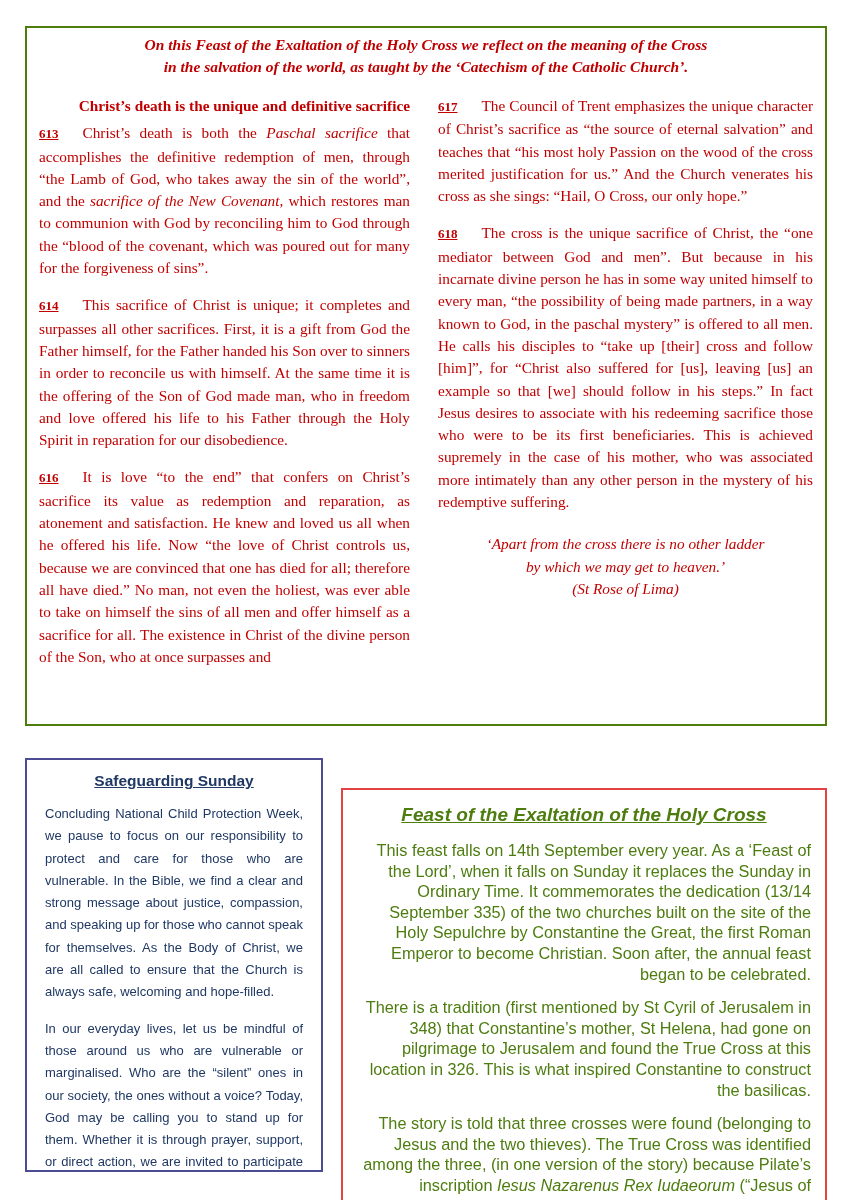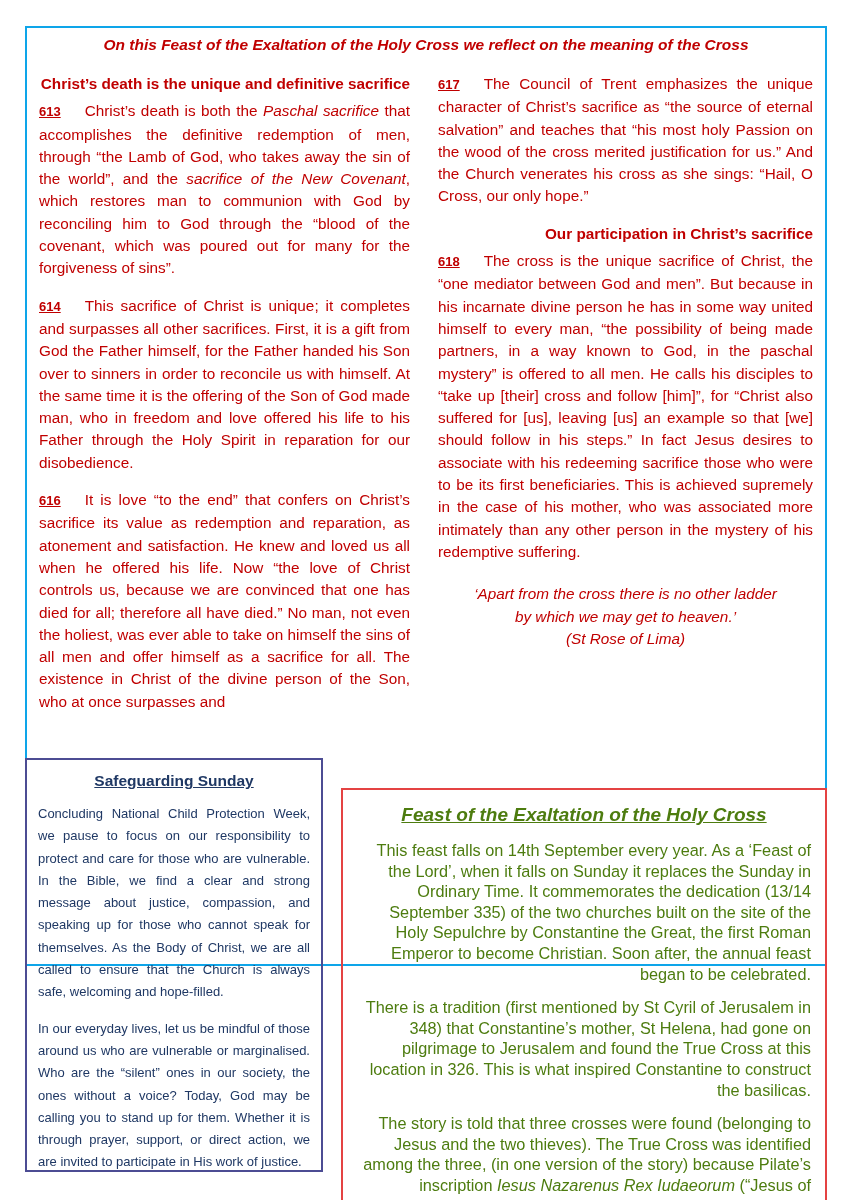--- a/index.html
+++ b/index.html
@@ -3,22 +3,22 @@
 <meta charset="utf-8">
 <style>
   html,body{margin:0;padding:0;}
   body{
     width:849px;height:1200px;position:relative;background:#ffffff;
     font-family:"Liberation Sans",sans-serif;
     -webkit-font-smoothing:antialiased;
   }
   
   .main-box{
-    position:absolute;left:25px;top:26px;width:802px;height:940px;
-    border:2px solid #0ea5e9;box-sizing:border-box;overflow:hidden;
+    position:absolute;left:25px;top:26px;width:802px;height:700px;
+    border:2px solid #4d7c0f;box-sizing:border-box;overflow:hidden;font-family:Liberation Serif, serif;
   }
   .header-title{
     text-align:center;font-weight:bold;font-style:italic;
     font-size:15.5px;line-height:22px;color:#c00000;margin:6px 20px 0;
   }
   .cols{display:flex;padding:17px 12px 0 12px;}
   .col{color:#c00000;font-size:15.3px;line-height:22.3px;text-align:justify;}
   .col-left{width:371px;margin-right:28px;}
   .col-right{width:375px;}
   .col h3{font-size:15.3px;font-weight:bold;margin:14px 0 5px;text-align:right;}
@@ -29,21 +29,21 @@
     font-size:13px;font-weight:bold;text-decoration:underline;
     margin-right:24px;
   }
   .it{font-style:italic;}
   .quote{
     text-align:center;font-style:italic;margin-top:20px;line-height:22.3px;
   }
   
   .safe-box{
     position:absolute;left:25px;top:758px;width:298px;height:414px;
-    border:2px solid #4c4c93;box-sizing:border-box;padding:7px 11px 0;
+    border:2px solid #4c4c93;box-sizing:border-box;padding:7px 18px 0;
     color:#1f3864;overflow:hidden;
   }
   .safe-title{
     text-align:center;font-weight:bold;text-decoration:underline;
     font-size:15.5px;margin:5px 0 13px;
   }
   .safe-box p{
     font-size:13px;line-height:22.3px;text-align:justify;margin:0 0 14px;
   }
   
@@ -59,31 +59,31 @@
   .feast-box p{
     font-size:16.3px;line-height:20.6px;text-align:right;margin:0 0 13px;
   }
 </style>
 </head>
 <body>
 
 <div class="main-box">
   <div class="header-title">
     <div>On this Feast of the Exaltation of the Holy Cross we reflect on the meaning of the Cross</div>
+    <div>in the salvation of the world, as taught by the ‘Catechism of the Catholic Church’.</div>
   </div>
   <div class="cols">
     <div class="col col-left">
         <h3>Christ’s death is the unique and definitive sacrifice</h3>
         <p><span class="pnum">613</span><span>Christ’s death is both the </span><span class="it">Paschal sacrifice</span><span> that accomplishes the definitive redemption of men, through “the Lamb of God, who takes away the sin of the world”, and the </span><span class="it">sacrifice of the New Covenant</span><span>, which restores man to communion with God by reconciling him to God through the “blood of the covenant, which was poured out for many for the forgiveness of sins”.</span></p>
         <p><span class="pnum">614</span><span>This sacrifice of Christ is unique; it completes and surpasses all other sacrifices. First, it is a gift from God the Father himself, for the Father handed his Son over to sinners in order to reconcile us with himself. At the same time it is the offering of the Son of God made man, who in freedom and love offered his life to his Father through the Holy Spirit in reparation for our disobedience.</span></p>
         <p><span class="pnum">616</span><span>It is love “to the end” that confers on Christ’s sacrifice its value as redemption and reparation, as atonement and satisfaction. He knew and loved us all when he offered his life. Now “the love of Christ controls us, because we are convinced that one has died for all; therefore all have died.” No man, not even the holiest, was ever able to take on himself the sins of all men and offer himself as a sacrifice for all. The existence in Christ of the divine person of the Son, who at once surpasses and</span></p>
       </div>
     <div class="col col-right">
         <p><span class="pnum">617</span><span>The Council of Trent emphasizes the unique character of Christ’s sacrifice as “the source of eternal salvation” and teaches that “his most holy Passion on the wood of the cross merited justification for us.” And the Church venerates his cross as she sings: “Hail, O Cross, our only hope.”</span></p>
-        <h3>Our participation in Christ’s sacrifice</h3>
         <p><span class="pnum">618</span><span>The cross is the unique sacrifice of Christ, the “one mediator between God and men”. But because in his incarnate divine person he has in some way united himself to every man, “the possibility of being made partners, in a way known to God, in the paschal mystery” is offered to all men. He calls his disciples to “take up [their] cross and follow [him]”, for “Christ also suffered for [us], leaving [us] an example so that [we] should follow in his steps.” In fact Jesus desires to associate with his redeeming sacrifice those who were to be its first beneficiaries. This is achieved supremely in the case of his mother, who was associated more intimately than any other person in the mystery of his redemptive suffering.</span></p>
         <div class="quote">
           <div>‘Apart from the cross there is no other ladder</div>
           <div>by which we may get to heaven.’</div>
           <div>(St Rose of Lima)</div>
         </div>
       </div>
   </div>
 </div>
 

